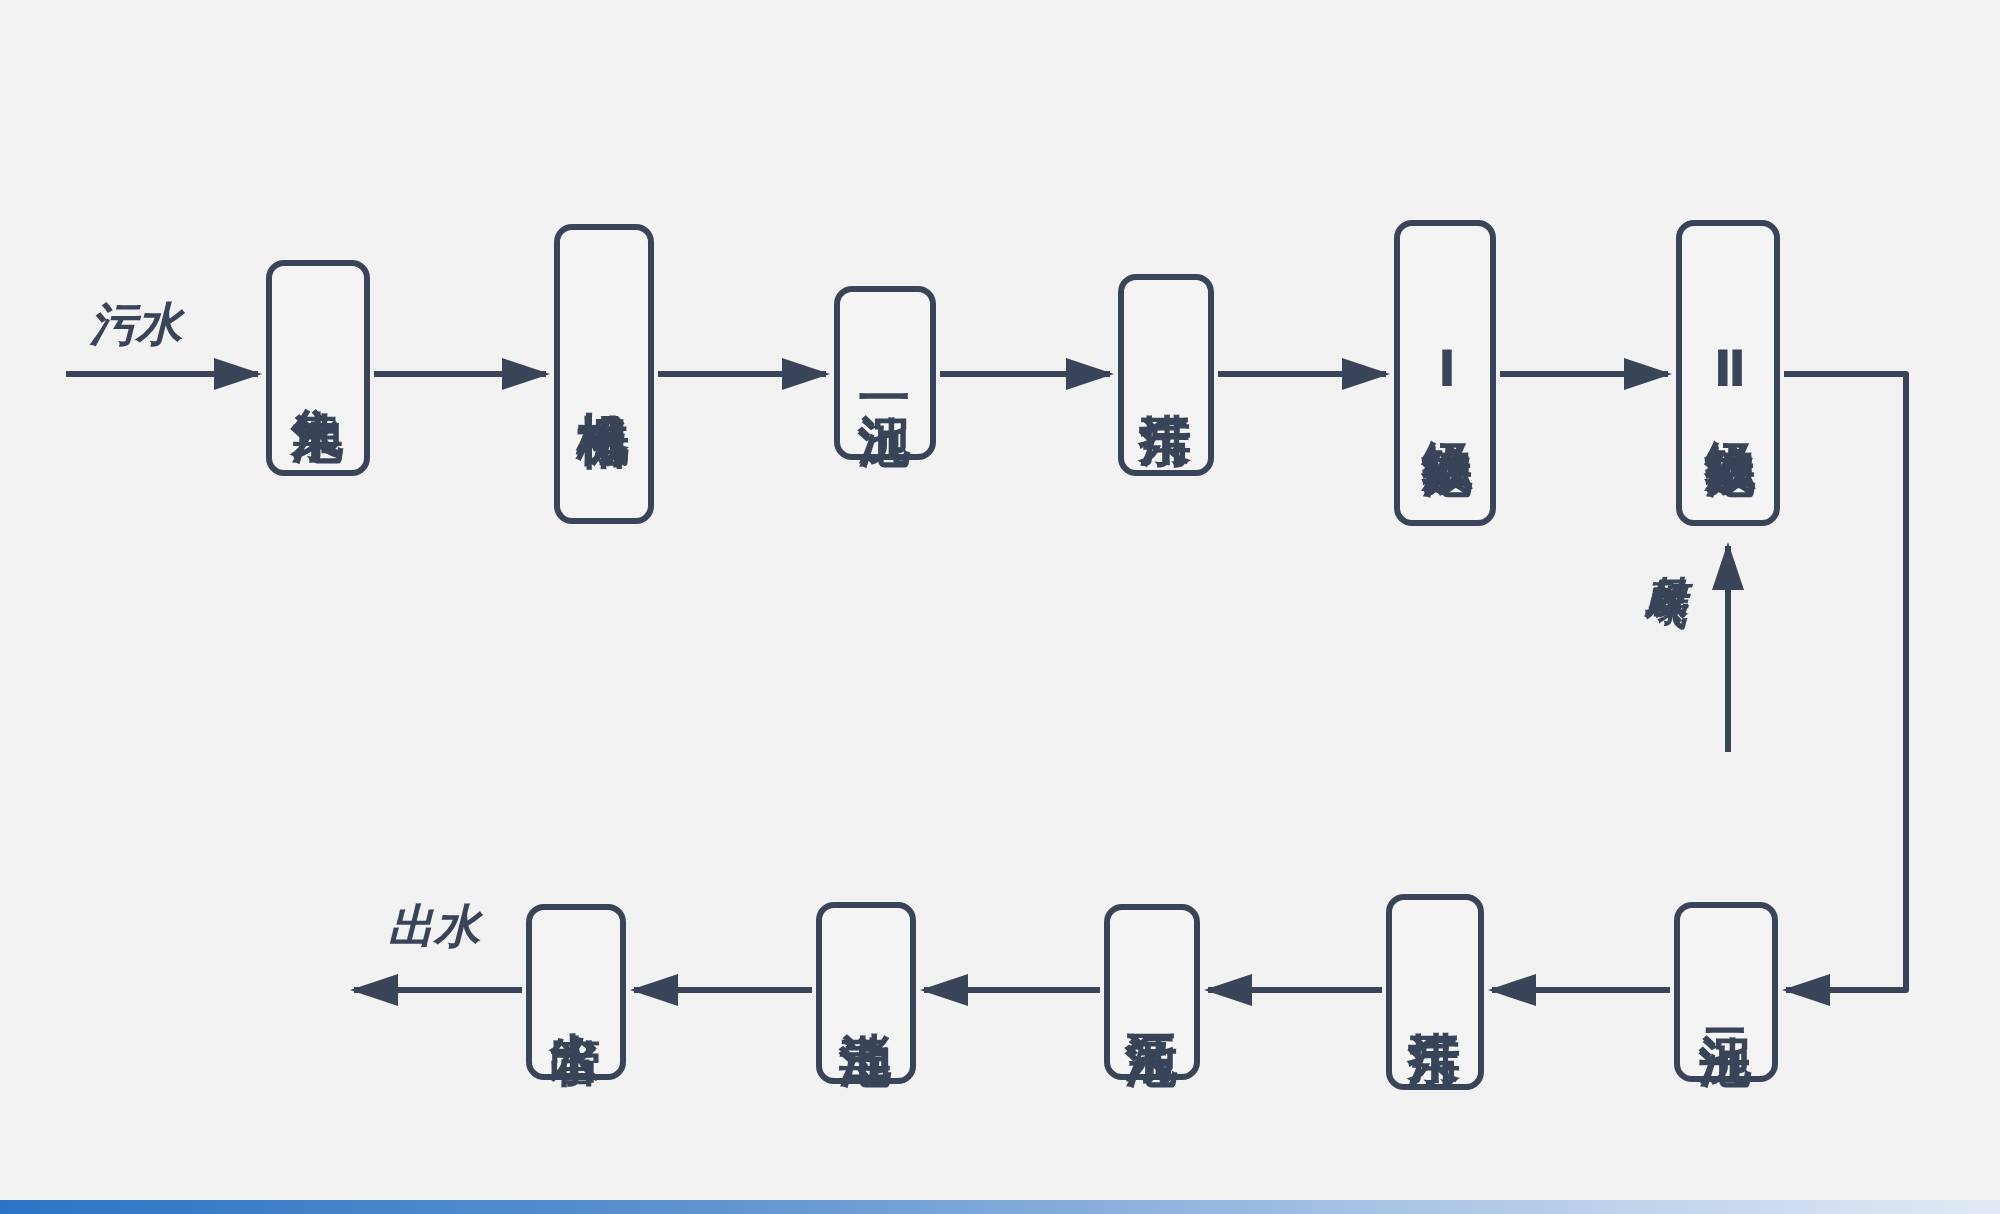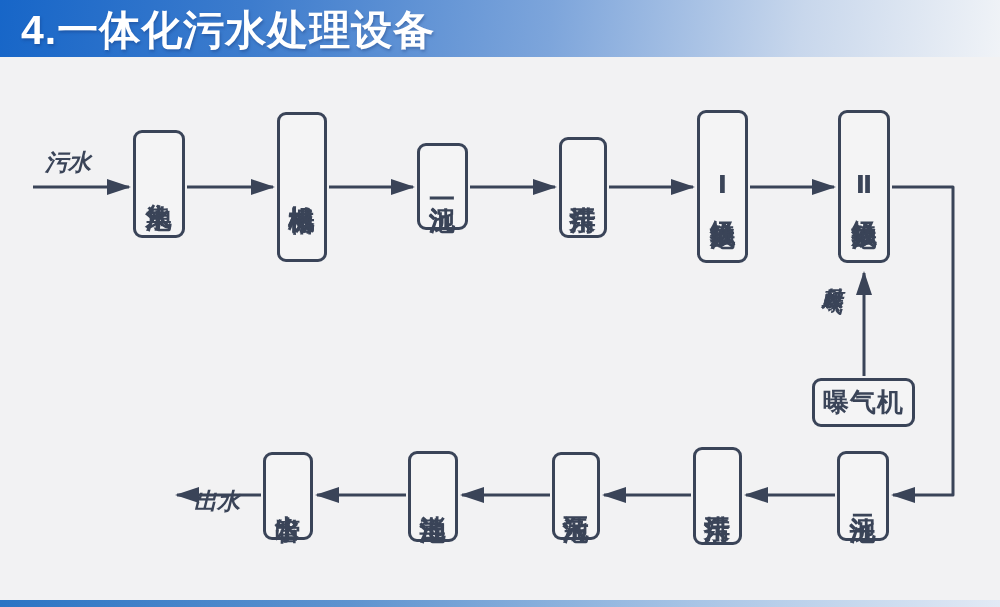--- a/index.html
+++ b/index.html
@@ -88,23 +88,20 @@
     text-orientation: upright;
     font-size: 21px;
     letter-spacing: 2px;
   }
 </style>
 </head>
 <body>
 
 <div class="slide">
 
-  <header class="titlebar">
-    <h1 class="title">4.一体化污水处理设备</h1>
-  </header>
 
   <svg class="connectors" viewBox="0 0 1000 607" xmlns="http://www.w3.org/2000/svg">
     <defs>
       <marker id="ah" markerUnits="userSpaceOnUse" markerWidth="26" markerHeight="18" refX="22" refY="9" orient="auto">
         <path d="M0,1 L24,9 L0,17 Z" fill="#3a4458"></path>
       </marker>
     </defs>
     <g stroke="#3a4458" stroke-width="3" fill="none" stroke-linejoin="round">
       <path d="M33,187 H129" marker-end="url(#ah)"></path>
       <path d="M187,187 H273" marker-end="url(#ah)"></path>
@@ -139,23 +136,20 @@
   </div>
 
   <div class="node v small" style="left:697px;top:110px;width:51px;height:153px">
     <span>Ⅰ级接触池</span>
   </div>
 
   <div class="node v small" style="left:838px;top:110px;width:52px;height:153px">
     <span>Ⅱ级接触池</span>
   </div>
 
-  <div class="node" style="left:812px;top:378px;width:103px;height:49px">
-    <span>曝气机</span>
-  </div>
 
   <div class="node v" style="left:837px;top:451px;width:52px;height:90px">
     <span>二沉池</span>
   </div>
 
   <div class="node v" style="left:693px;top:447px;width:49px;height:98px">
     <span>排污泵</span>
   </div>
 
   <div class="node v" style="left:552px;top:452px;width:48px;height:88px">
@@ -165,19 +159,19 @@
   <div class="node v" style="left:408px;top:451px;width:50px;height:91px">
     <span>消毒池</span>
   </div>
 
   <div class="node v" style="left:263px;top:452px;width:50px;height:88px">
     <span>出水管</span>
   </div>
 
   <div class="flowlabel" style="left:45px;top:147px">污水</div>
 
-  <div class="flowlabel" style="left:194px;top:486px">出水</div>
+  <div class="flowlabel" style="left:194px;top:448px">出水</div>
 
   <div class="flowlabel v" style="left:818px;top:271px;height:95px">鼓风曝气</div>
 
   <div class="footerbar"></div>
 
 </div>
 
 </body></html>

